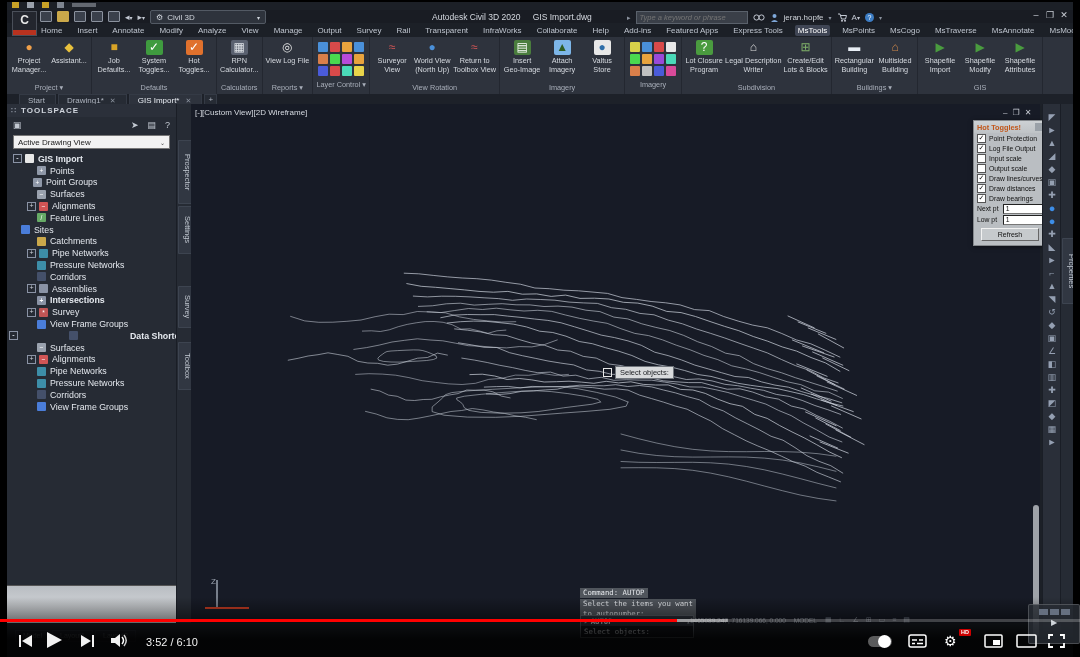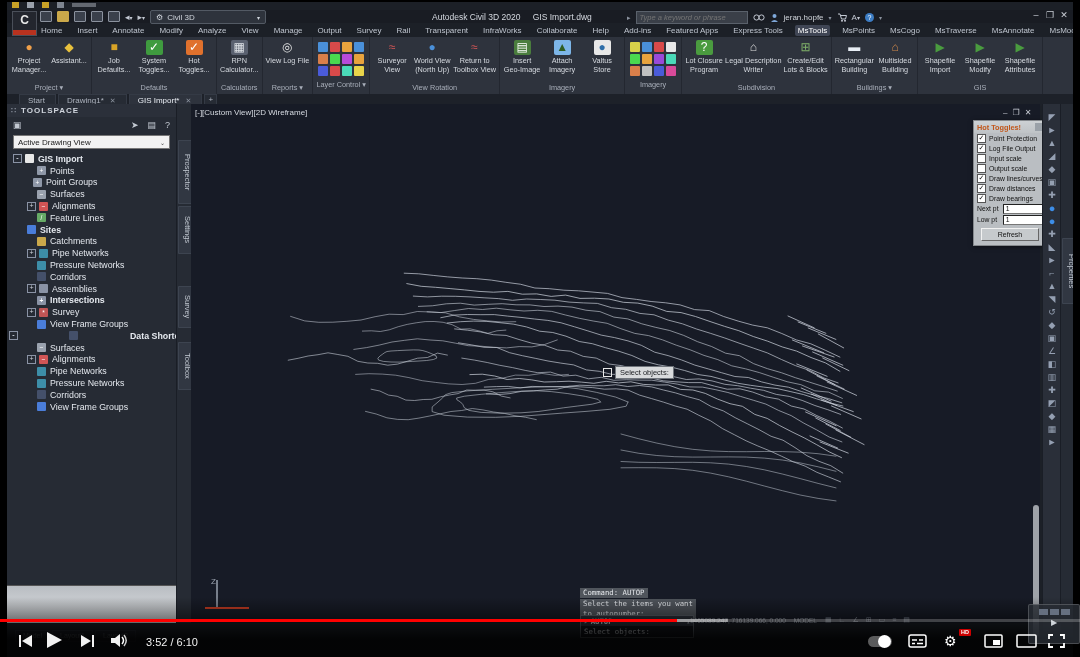--- a/index.html
+++ b/index.html
@@ -376,21 +376,21 @@
           <div class="trow" style="padding-left:20px;">
             <span class="texp">+</span>
             <span class="ticon" style="background:#d05555;">~</span>
             <span>Alignments</span>
           </div>
           <div class="trow" style="padding-left:20px;">
             <span class="texp none"></span>
             <span class="ticon" style="background:#66aa66;">/</span>
             <span>Feature Lines</span>
           </div>
-          <div class="trow" style="padding-left:10px;font-weight:bold;">
+          <div class="trow" style="padding-left:4px;">
             <span class="texp none"></span>
             <span class="ticon" style="background:#4a7dd9;"></span>
             <span>Sites</span>
           </div>
           <div class="trow" style="padding-left:20px;">
             <span class="texp none"></span>
             <span class="ticon" style="background:#caa84a;"></span>
             <span>Catchments</span>
           </div>
           <div class="trow" style="padding-left:20px;">

